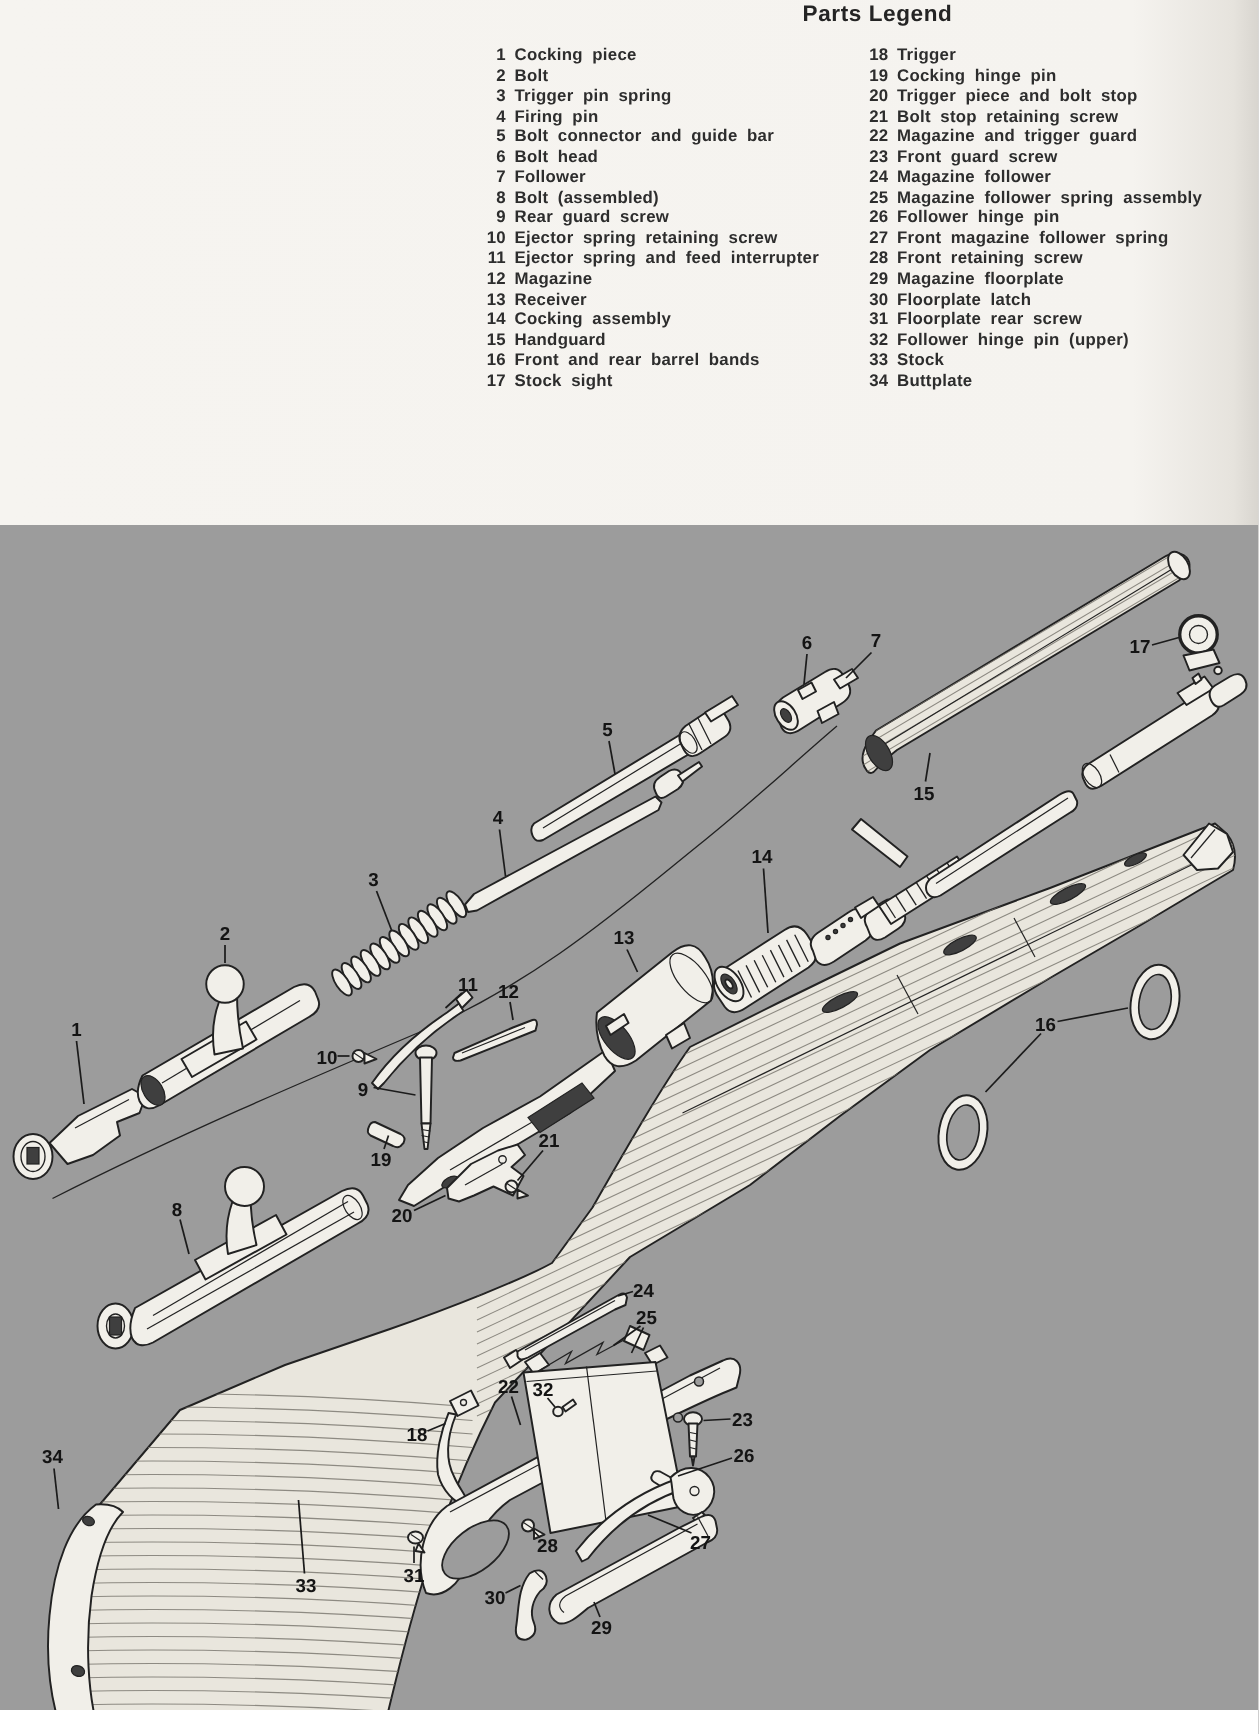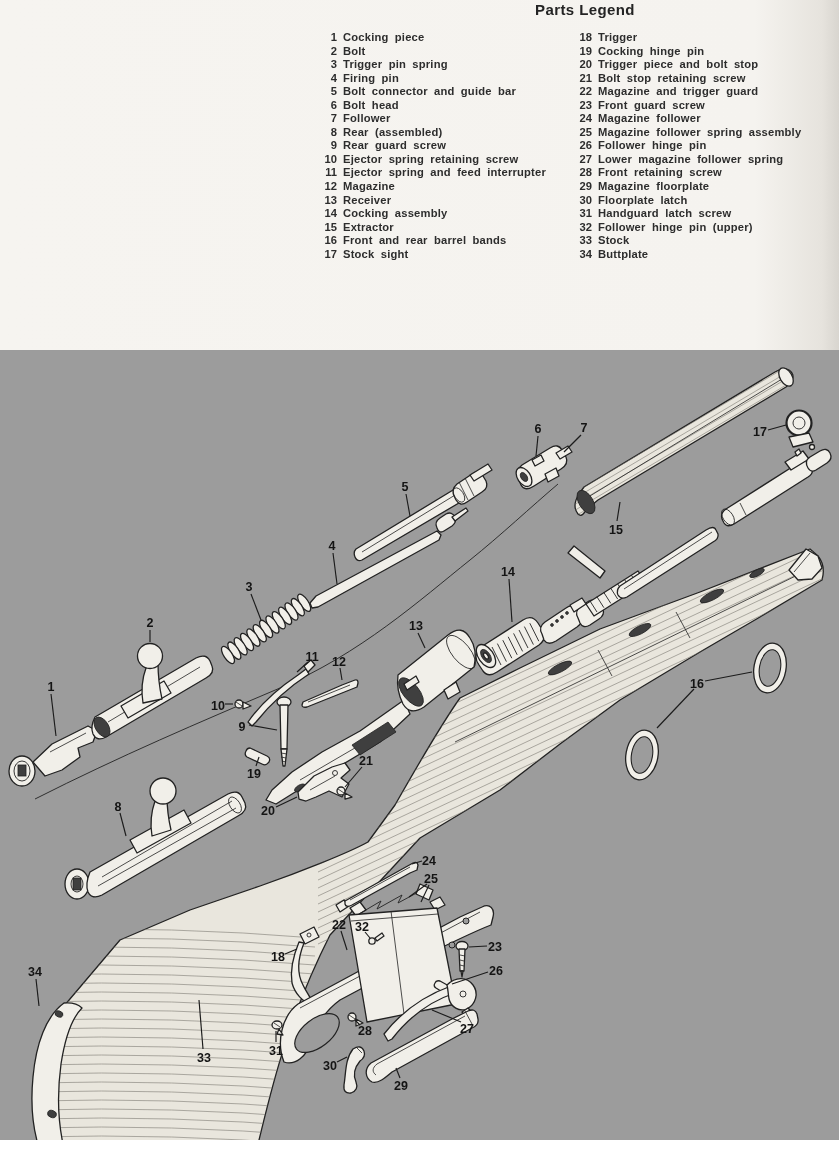--- a/index.html
+++ b/index.html
@@ -57,21 +57,21 @@
         <div class="lrow">
           <span class="lnum">6</span>
           <span class="lname">Bolt head</span>
         </div>
         <div class="lrow">
           <span class="lnum">7</span>
           <span class="lname">Follower</span>
         </div>
         <div class="lrow">
           <span class="lnum">8</span>
-          <span class="lname">Rear (assembled)</span>
+          <span class="lname">Bolt (assembled)</span>
         </div>
         <div class="lrow">
           <span class="lnum">9</span>
           <span class="lname">Rear guard screw</span>
         </div>
         <div class="lrow">
           <span class="lnum">10</span>
           <span class="lname">Ejector spring retaining screw</span>
         </div>
         <div class="lrow">
@@ -85,21 +85,21 @@
         <div class="lrow">
           <span class="lnum">13</span>
           <span class="lname">Receiver</span>
         </div>
         <div class="lrow">
           <span class="lnum">14</span>
           <span class="lname">Cocking assembly</span>
         </div>
         <div class="lrow">
           <span class="lnum">15</span>
-          <span class="lname">Extractor</span>
+          <span class="lname">Handguard</span>
         </div>
         <div class="lrow">
           <span class="lnum">16</span>
           <span class="lname">Front and rear barrel bands</span>
         </div>
         <div class="lrow">
           <span class="lnum">17</span>
           <span class="lname">Stock sight</span>
         </div>
       </div>
@@ -135,37 +135,37 @@
         <div class="lrow">
           <span class="lnum">25</span>
           <span class="lname">Magazine follower spring assembly</span>
         </div>
         <div class="lrow">
           <span class="lnum">26</span>
           <span class="lname">Follower hinge pin</span>
         </div>
         <div class="lrow">
           <span class="lnum">27</span>
-          <span class="lname">Lower magazine follower spring</span>
+          <span class="lname">Front magazine follower spring</span>
         </div>
         <div class="lrow">
           <span class="lnum">28</span>
           <span class="lname">Front retaining screw</span>
         </div>
         <div class="lrow">
           <span class="lnum">29</span>
           <span class="lname">Magazine floorplate</span>
         </div>
         <div class="lrow">
           <span class="lnum">30</span>
           <span class="lname">Floorplate latch</span>
         </div>
         <div class="lrow">
           <span class="lnum">31</span>
-          <span class="lname">Handguard latch screw</span>
+          <span class="lname">Floorplate rear screw</span>
         </div>
         <div class="lrow">
           <span class="lnum">32</span>
           <span class="lname">Follower hinge pin (upper)</span>
         </div>
         <div class="lrow">
           <span class="lnum">33</span>
           <span class="lname">Stock</span>
         </div>
         <div class="lrow">

